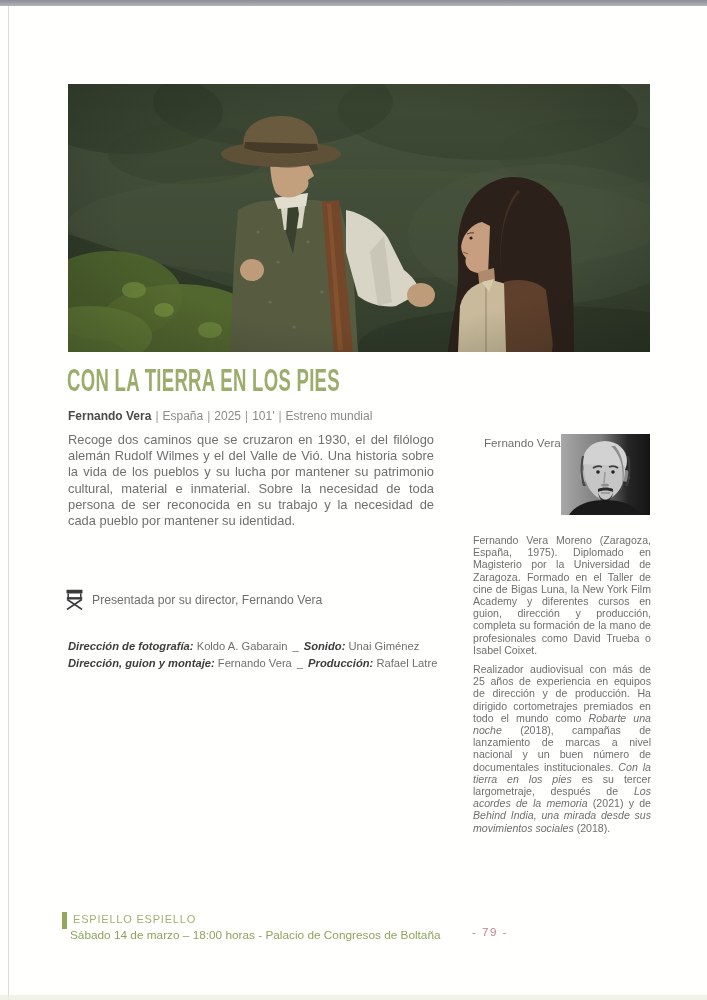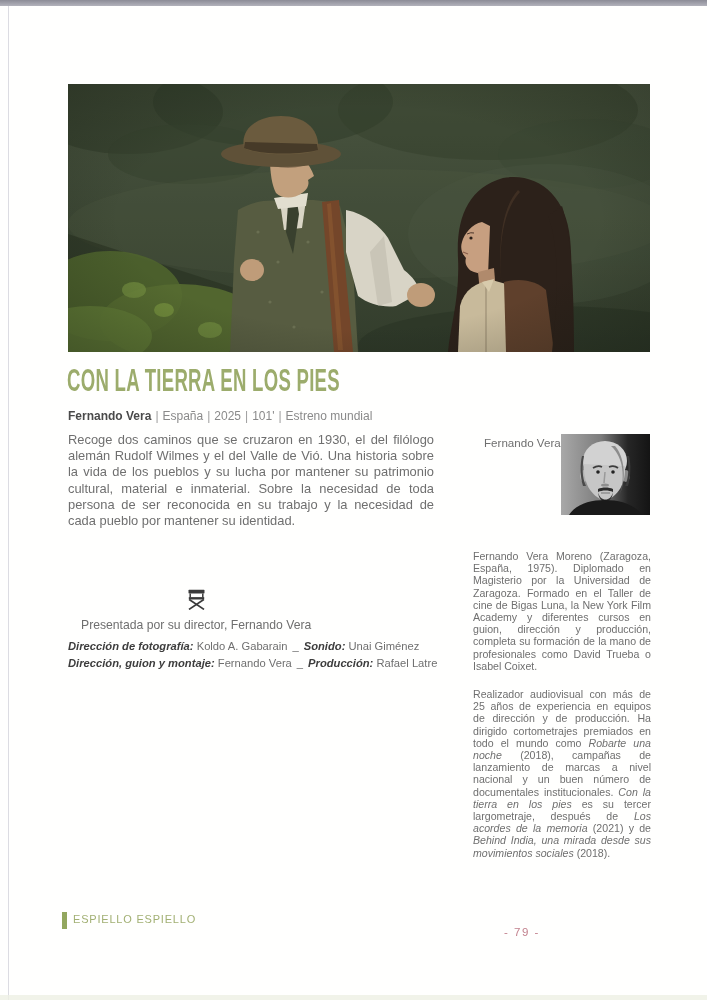--- a/index.html
+++ b/index.html
@@ -23,41 +23,41 @@
   .meta{position:absolute;left:68px;top:409px;font-size:12px;color:#8a8a8a;white-space:nowrap;}
   .meta .director{font-weight:bold;color:#4a4a4a;}
   .meta .sep{color:#9d9d9d;padding:0 4px;}
 
   
   .synopsis{position:absolute;left:68px;top:432px;width:366px;font-size:12.9px;
             line-height:16.2px;color:#6f6f6f;text-align:justify;}
   .synopsis p{margin:0 0 5px 0;}
   .it{font-style:italic;}
 
-  .presenter{position:absolute;left:81px;top:589px;display:flex;align-items:center;gap:8px;
-             color:#6f6f6f;font-size:12.2px;flex-direction:column;}
+  .presenter{position:absolute;left:65px;top:589px;display:flex;align-items:center;gap:8px;
+             color:#6f6f6f;font-size:12.2px;}
   .presenter svg{flex:0 0 auto;}
 
   .credits{position:absolute;left:68px;top:638px;width:380px;font-size:11.2px;
            line-height:16.6px;color:#6f6f6f;white-space:nowrap;}
   .credits .lbl{font-weight:bold;font-style:italic;color:#3d3d3d;}
   .credits .usep{padding:0 5px;color:#6f6f6f;}
 
   
   .person-label{position:absolute;left:484px;top:436px;font-size:11.6px;color:#6f6f6f;}
   .portrait{position:absolute;left:561px;top:434px;width:89px;height:81px;display:block;}
   .bio{position:absolute;left:473px;top:534px;width:178px;font-size:10.6px;
        line-height:12.2px;color:#6f6f6f;text-align:justify;}
-  .bio p{margin:16px 0 7px 0;}
+  .bio p{margin:0 0 7px 0;}
 
   
   .footer-bar{position:absolute;left:62px;top:912px;width:5px;height:17px;background:#93a75f;}
   .festival{position:absolute;left:73px;top:913px;font-size:11px;color:#a2b073;letter-spacing:.8px;}
   .session{position:absolute;left:70px;top:928px;font-size:11.8px;color:#8fa35e;white-space:nowrap;}
-  .page-number{position:absolute;left:472px;top:926px;font-size:11.5px;color:#c2818d;letter-spacing:1.5px;margin-left:32px;}
+  .page-number{position:absolute;left:472px;top:926px;font-size:11.5px;color:#c2818d;letter-spacing:1.5px;}
   .program{position:absolute;left:550px;top:909px;display:flex;align-items:center;gap:8px;}
   .program-label{font-size:11px;color:#4f4f4f;}
 </style>
 </head>
 <body>
 
 <div class="page">
 
   <div class="scan-top"></div>
   <div class="scan-left"></div>
@@ -201,16 +201,17 @@
     <path d="M8,81 C15,70 29,66 44,66 C59,66 73,70 81,81 Z" fill="#1a1a1a"></path>
   </svg>
 
   <div class="bio">
     <p>Fernando Vera Moreno (Zaragoza, España, 1975). Diplomado en Magisterio por la Universidad de Zaragoza. Formado en el Taller de cine de Bigas Luna, la New York Film Academy y diferentes cursos en guion, dirección y producción, completa su formación de la mano de profesionales como David Trueba o Isabel Coixet.</p>
     <p><span>Realizador audiovisual con más de 25 años de experiencia en equipos de dirección y de producción. Ha dirigido cortometrajes premiados en todo el mundo como </span><span class="it">Robarte una noche</span><span> (2018), campañas de lanzamiento de marcas a nivel nacional y un buen número de documentales institucionales. </span><span class="it">Con la tierra en los pies</span><span> es su tercer largometraje, después de </span><span class="it">Los acordes de la memoria</span><span> (2021) y de </span><span class="it">Behind India, una mirada desde sus movimientos sociales</span><span> (2018).</span></p>
   </div>
 
   <div class="footer-bar"></div>
   <div class="festival">ESPIELLO ESPIELLO</div>
+  <div class="session">Sábado 14 de marzo – 18:00 horas - Palacio de Congresos de Boltaña</div>
   <div class="page-number">- 79 -</div>
 
 
 </div>
 
 </body></html>

